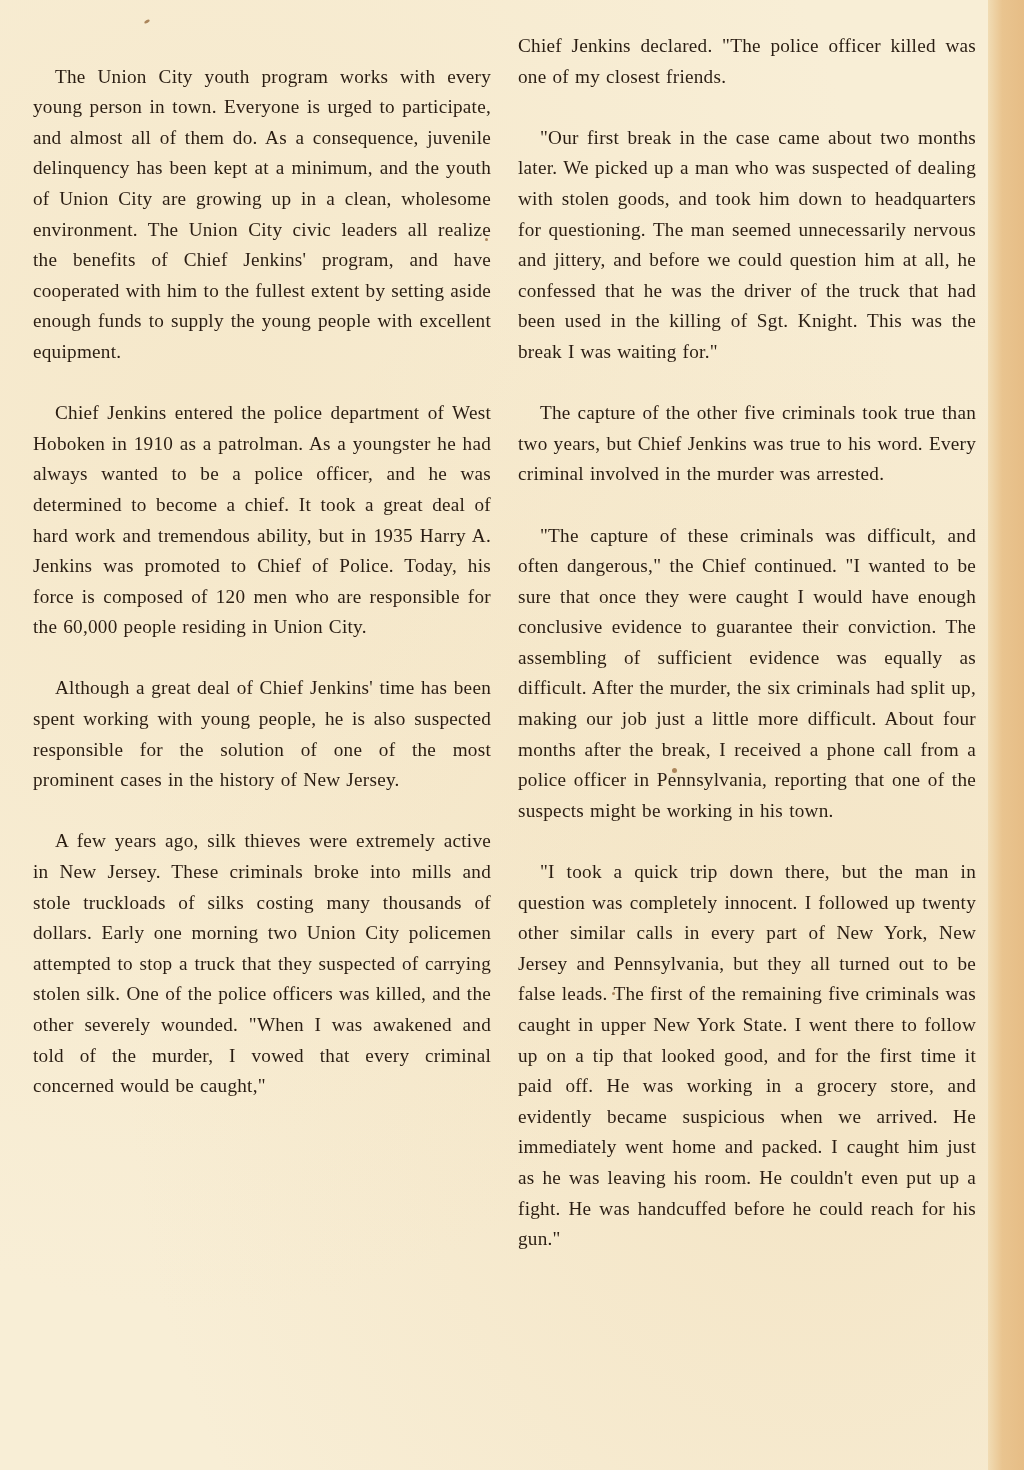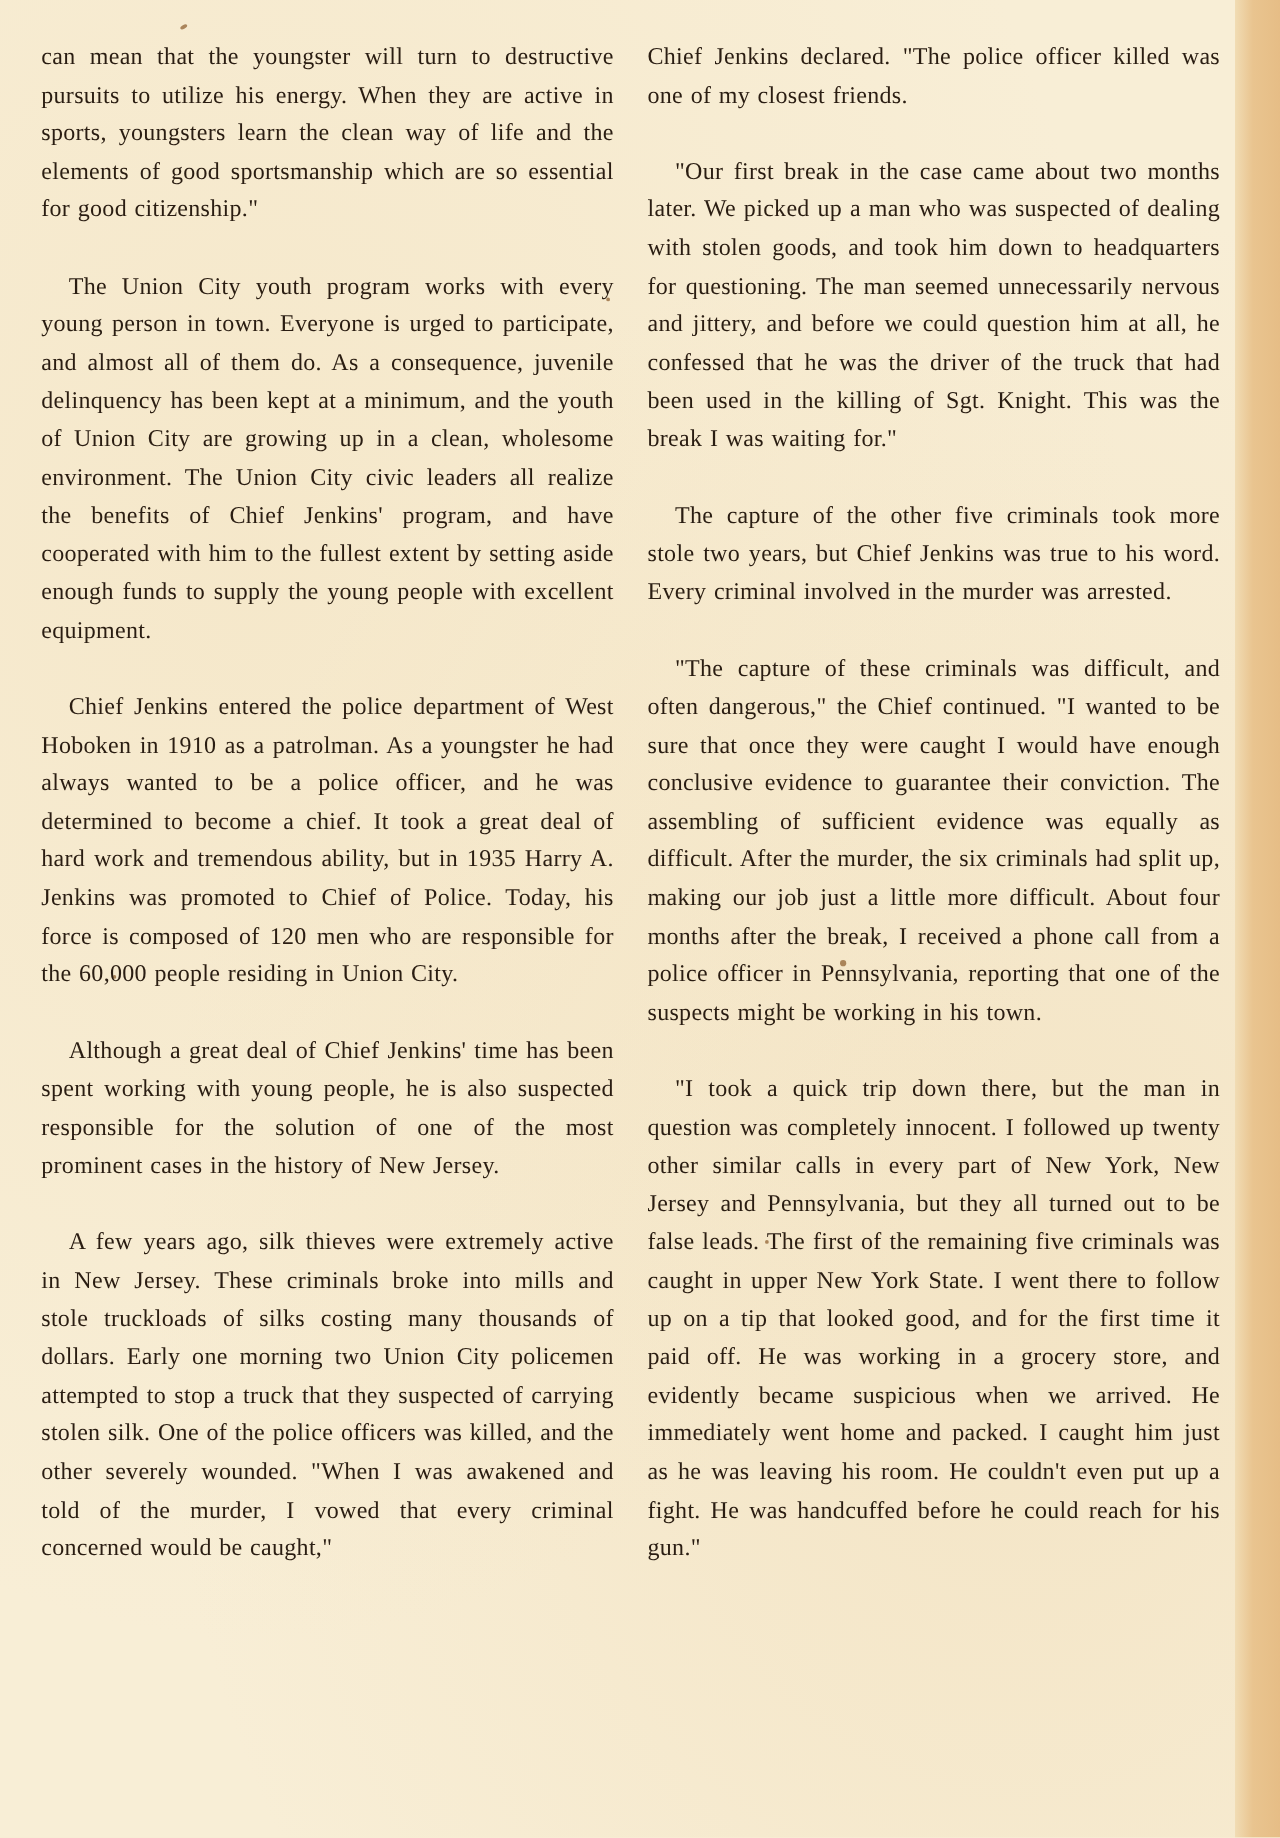--- a/index.html
+++ b/index.html
@@ -50,35 +50,34 @@
   <div class="right-edge-upper"></div>
   <div class="right-edge"></div>
 
   <div class="speck" style="left:144px; top:20px; transform:rotate(-30deg); width:6px; height:3px;"></div>
   <div class="speck" style="left:90px; top:780px; width:3px; height:3px;"></div>
   <div class="speck" style="left:672px; top:768px; width:5px; height:5px;"></div>
   <div class="speck" style="left:612px; top:992px; width:3px; height:3px;"></div>
   <div class="speck" style="left:485px; top:238px; width:3px; height:3px;"></div>
 
   <div class="column col-left">
-    <p class="para">can mean that the youngster will turn to destructive pursuits to utilize his energy. When they are active in sports, youngsters learn the clean way of life and the elements of good sportsmanship which are so essential for good citizenship."</p>
     <div class="gap"></div>
     <p class="para indent">The Union City youth program works with every young person in town. Everyone is urged to participate, and almost all of them do. As a consequence, juvenile delinquency has been kept at a minimum, and the youth of Union City are growing up in a clean, wholesome environment. The Union City civic leaders all realize the benefits of Chief Jenkins' program, and have cooperated with him to the fullest extent by setting aside enough funds to supply the young people with excellent equipment.</p>
     <div class="gap"></div>
     <p class="para indent">Chief Jenkins entered the police department of West Hoboken in 1910 as a patrolman. As a youngster he had always wanted to be a police officer, and he was determined to become a chief. It took a great deal of hard work and tremendous ability, but in 1935 Harry A. Jenkins was promoted to Chief of Police. Today, his force is composed of 120 men who are responsible for the 60,000 people residing in Union City.</p>
     <div class="gap"></div>
     <p class="para indent">Although a great deal of Chief Jenkins' time has been spent working with young people, he is also suspected responsible for the solution of one of the most prominent cases in the history of New Jersey.</p>
     <div class="gap"></div>
     <p class="para indent">A few years ago, silk thieves were extremely active in New Jersey. These criminals broke into mills and stole truckloads of silks costing many thousands of dollars. Early one morning two Union City policemen attempted to stop a truck that they suspected of carrying stolen silk. One of the police officers was killed, and the other severely wounded. "When I was awakened and told of the murder, I vowed that every criminal concerned would be caught,"</p>
   </div>
 
   <div class="column col-right">
     <p class="para">Chief Jenkins declared. "The police officer killed was one of my closest friends.</p>
     <div class="gap"></div>
     <p class="para indent">"Our first break in the case came about two months later. We picked up a man who was suspected of dealing with stolen goods, and took him down to headquarters for questioning. The man seemed unnecessarily nervous and jittery, and before we could question him at all, he confessed that he was the driver of the truck that had been used in the killing of Sgt. Knight. This was the break I was waiting for."</p>
     <div class="gap"></div>
-    <p class="para indent">The capture of the other five criminals took more stole two years, but Chief Jenkins was true to his word. Every criminal involved in the murder was arrested.</p>
+    <p class="para indent">The capture of the other five criminals took true than two years, but Chief Jenkins was true to his word. Every criminal involved in the murder was arrested.</p>
     <div class="gap"></div>
     <p class="para indent">"The capture of these criminals was difficult, and often dangerous," the Chief continued. "I wanted to be sure that once they were caught I would have enough conclusive evidence to guarantee their conviction. The assembling of sufficient evidence was equally as difficult. After the murder, the six criminals had split up, making our job just a little more difficult. About four months after the break, I received a phone call from a police officer in Pennsylvania, reporting that one of the suspects might be working in his town.</p>
     <div class="gap"></div>
     <p class="para indent">"I took a quick trip down there, but the man in question was completely innocent. I followed up twenty other similar calls in every part of New York, New Jersey and Pennsylvania, but they all turned out to be false leads. The first of the remaining five criminals was caught in upper New York State. I went there to follow up on a tip that looked good, and for the first time it paid off. He was working in a grocery store, and evidently became suspicious when we arrived. He immediately went home and packed. I caught him just as he was leaving his room. He couldn't even put up a fight. He was handcuffed before he could reach for his gun."</p>
   </div>
 </div>
 
 </body></html>

